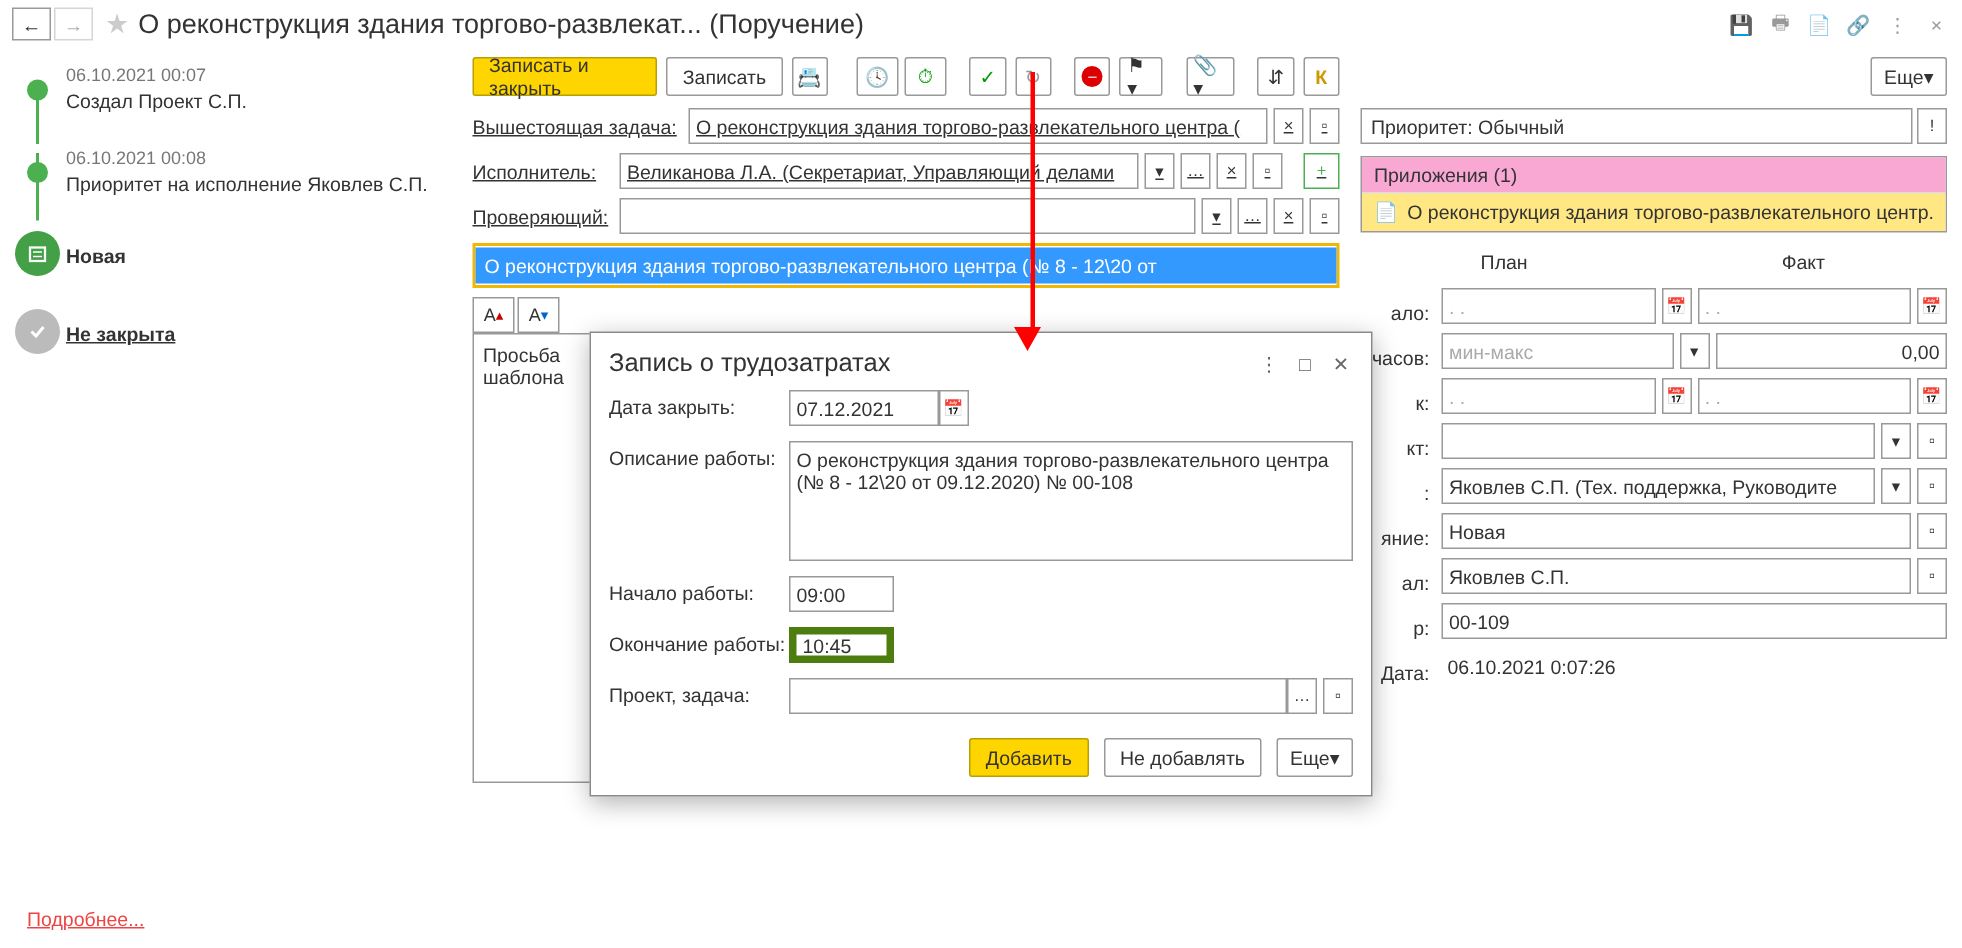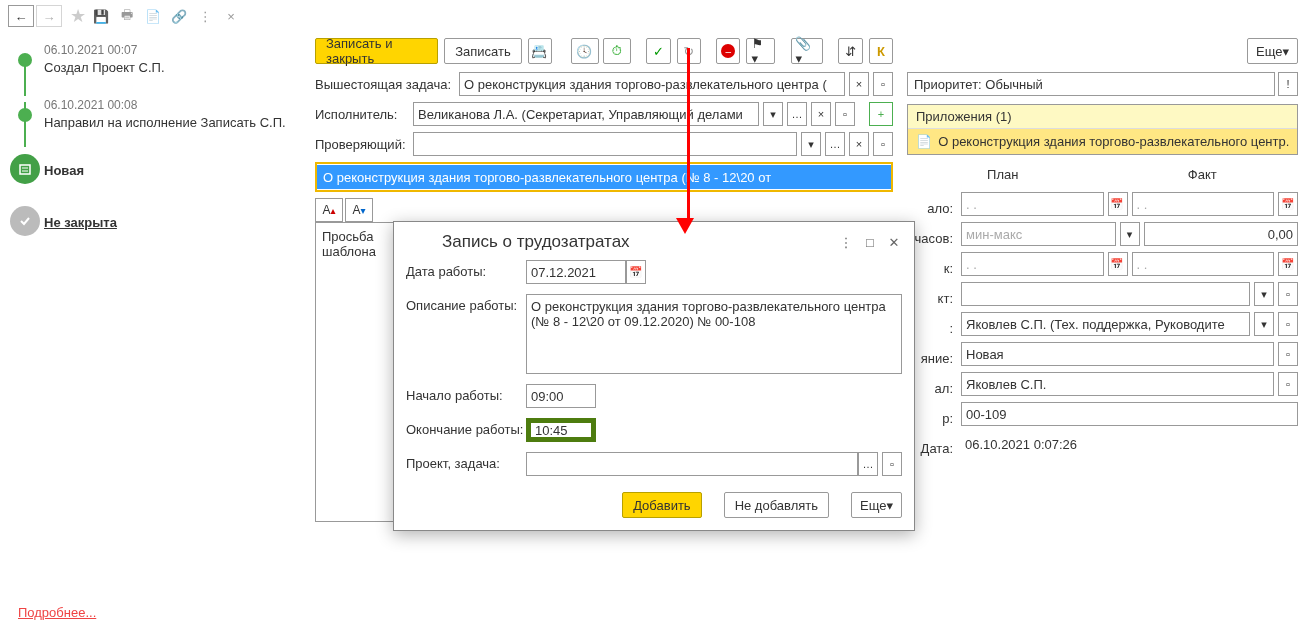--- a/index.html
+++ b/index.html
@@ -29,80 +29,81 @@
 
 
 .content { flex: 1; padding: 6px 10px 0 10px; position: relative; }
 .toolbar { display: flex; gap: 6px; align-items: center; margin-bottom: 8px; }
 .btn { height: 26px; border: 1px solid #999; background: #fff; padding: 0 10px; display: flex; align-items: center; justify-content: center; cursor: pointer; font-size: 13px; border-radius: 2px; }
 .btn.primary { background: #ffd500; border-color: #b8a000; font-weight: normal; }
 .btn.icon-btn { width: 28px; padding: 0; }
 .btn.more { padding: 0 8px; }
 .tb-group { display:flex; gap:4px; }
 
-.form-row { display: flex; align-items: center; margin-bottom: 6px; gap: 4px; }
+.form-row { display: flex; align-items: center; margin-bottom: 6px; gap: 4px; text-decoration: underline; }
 .label { width: 140px; white-space: nowrap; }
 .field { flex: 1; height: 24px; border: 1px solid #999; padding: 0 4px; display: flex; align-items: center; background: #fff; overflow:hidden; }
 .field-btn { width: 20px; height: 24px; border: 1px solid #999; background: #fff; display:flex; align-items:center; justify-content:center; cursor:pointer; font-size:11px; }
 
 .subject-row { margin-bottom:6px; }
 .subject { border: 2px solid #f0b800; height: 30px; display:flex; align-items:center; }
 .subject-inner { background: #3399ff; color: #fff; padding: 3px 6px; flex:1; height:24px; display:flex; align-items:center; }
 
 .rte-toolbar { display:flex; gap:2px; margin-bottom:0; }
 .rte-btn { width:28px; height:24px; border:1px solid #999; background:#fff; display:flex; align-items:center; justify-content:center; cursor:pointer; font-size:12px; }
 .text-area { border:1px solid #999; height:300px; padding:6px; background:#fff; }
 
 
 .right-panel { width: 405px; padding: 6px 10px 0 4px; }
 .rp-top-row { display:flex; gap:3px; margin-bottom:8px; }
 .rp-priority { flex:1; height:24px; border:1px solid #999; display:flex; align-items:center; padding:0 6px; }
 .rp-box { border:1px solid #999; margin-bottom:10px; }
-.rp-box-header { background:#fef9c3; padding:4px 8px; border-bottom:1px solid #ddd; }
+.rp-box-header { background:#f9a8d4; padding:4px 8px; border-bottom:1px solid #ddd; }
 .rp-box-item { background:#ffe784; padding:5px 8px; display:flex; align-items:center; gap:6px; }
 .rp-cols { display:flex; gap:8px; margin-bottom:8px; }
 .rp-col { flex:1; text-align:center; padding:2px 0; }
 .rp-form { }
 .rp-form-row { display:flex; align-items:flex-end; margin-bottom:6px; gap:4px; }
 .rp-label { width:50px; text-align:right; padding-right:4px; white-space:nowrap; overflow:hidden; }
 .rp-field { flex:1; height:24px; border:1px solid #999; padding:0 4px; background:#fff; display:flex; align-items:center; overflow:hidden; }
 .rp-field.num { justify-content:flex-end; }
 .small-btn { width:20px; height:24px; border:1px solid #999; background:#fff; display:flex; align-items:center; justify-content:center; cursor:pointer; font-size:11px; }
 
 
 .dialog { position:absolute; left:393px; top:221px; width:522px; background:#fff; border:1px solid #888; box-shadow:0 4px 16px rgba(0,0,0,.3); z-index:100; }
 .dlg-header { display:flex; align-items:center; padding:10px 12px 8px; }
-.dlg-title { flex:1; font-size:17px;margin-left:36px; }
+.dlg-title { flex:1; font-size:17px; }
 .dlg-icon { width:16px; height:16px; margin-left:8px; cursor:pointer; display:flex; align-items:center; justify-content:center; color:#666; }
 .dlg-body { padding:0 12px 12px; }
 .dlg-row { display:flex; align-items:flex-start; margin-bottom:10px; }
 .dlg-label { width:120px; padding-top:4px; }
 .dlg-field { height:24px; border:1px solid #999; background:#fff; padding:0 4px; display:flex; align-items:center; }
 .dlg-date { width:100px; }
 .dlg-textarea { flex:1; height:80px; border:1px solid #999; padding:4px; background:#fff; }
 .dlg-time { width:70px; }
 .dlg-time.active { border:5px solid #4d7c0f; }
 .dlg-project { flex:1; }
-.dlg-footer { display:flex; justify-content:flex-end; gap:22px; padding-top:6px; }
+.dlg-footer { display:flex; justify-content:flex-end; gap:10px; padding-top:6px; }
 
 
 .arrow { position:absolute; left:683px; top:48px; z-index:200; pointer-events:none; }
 .arrow-line { width:3px; height:170px; background:#ff0000; margin:0 auto; }
 .arrow-head { width:0; height:0; border-left:9px solid transparent; border-right:9px solid transparent; border-top:16px solid #ff0000; margin-left:-7px; }
 
 .details-link { position:absolute; bottom:12px; left:18px; color:#ef4444; text-decoration:underline; cursor:pointer; font-size:13px; }
 .placeholder { color:#aaa; }
 </style>
 </head>
 <body>
 
 <div class="header">
   <div class="nav-btn">←</div>
   <div class="nav-btn" style="opacity:.4">→</div>
   <div class="star">★</div>
+  <div class="page-title">О реконструкция здания торгово-развлекат... (Поручение)</div>
   <div class="header-right">
     <div class="header-icon">💾</div>
     <div class="header-icon">🖶</div>
     <div class="header-icon">📄</div>
     <div class="header-icon">🔗</div>
     <div class="header-icon">⋮</div>
     <div class="header-icon">×</div>
   </div>
 </div>
 
@@ -114,21 +115,21 @@
       <div class="tl-dot"></div>
       <div class="tl-content">
         <div class="tl-date">06.10.2021 00:07</div>
         <div class="tl-text">Создал Проект С.П.</div>
       </div>
     </div>
     <div class="tl-item">
       <div class="tl-dot"></div>
       <div class="tl-content">
         <div class="tl-date">06.10.2021 00:08</div>
-        <div class="tl-text">Направил на исполнение Записать С.П.</div>
+        <div class="tl-text">Приоритет на исполнение Яковлев С.П.</div>
       </div>
     </div>
     <div class="tl-item">
       <div class="tl-dot big">
         <svg width="14" height="14" viewBox="0 0 14 14">
             <rect x="2" y="3" width="10" height="9" fill="none" stroke="#fff" stroke-width="1.5"></rect>
             <line x1="4" y1="6" x2="10" y2="6" stroke="#fff"></line>
             <line x1="4" y1="9" x2="10" y2="9" stroke="#fff"></line>
           </svg>
       </div>
@@ -304,21 +305,21 @@
 
 <div class="dialog">
   <div class="dlg-header">
     <div class="dlg-title">Запись о трудозатратах</div>
     <div class="dlg-icon">⋮</div>
     <div class="dlg-icon">□</div>
     <div class="dlg-icon">✕</div>
   </div>
   <div class="dlg-body">
     <div class="dlg-row">
-      <div class="dlg-label">Дата работы:</div>
+      <div class="dlg-label">Дата закрыть:</div>
       <div class="dlg-field dlg-date">07.12.2021</div>
       <div class="small-btn">📅</div>
     </div>
     <div class="dlg-row">
       <div class="dlg-label">Описание работы:</div>
       <div class="dlg-textarea">О реконструкция здания торгово-развлекательного центра (№ 8 - 12\20 от 09.12.2020) № 00-108</div>
     </div>
     <div class="dlg-row">
       <div class="dlg-label">Начало работы:</div>
       <div class="dlg-field dlg-time">09:00</div>

